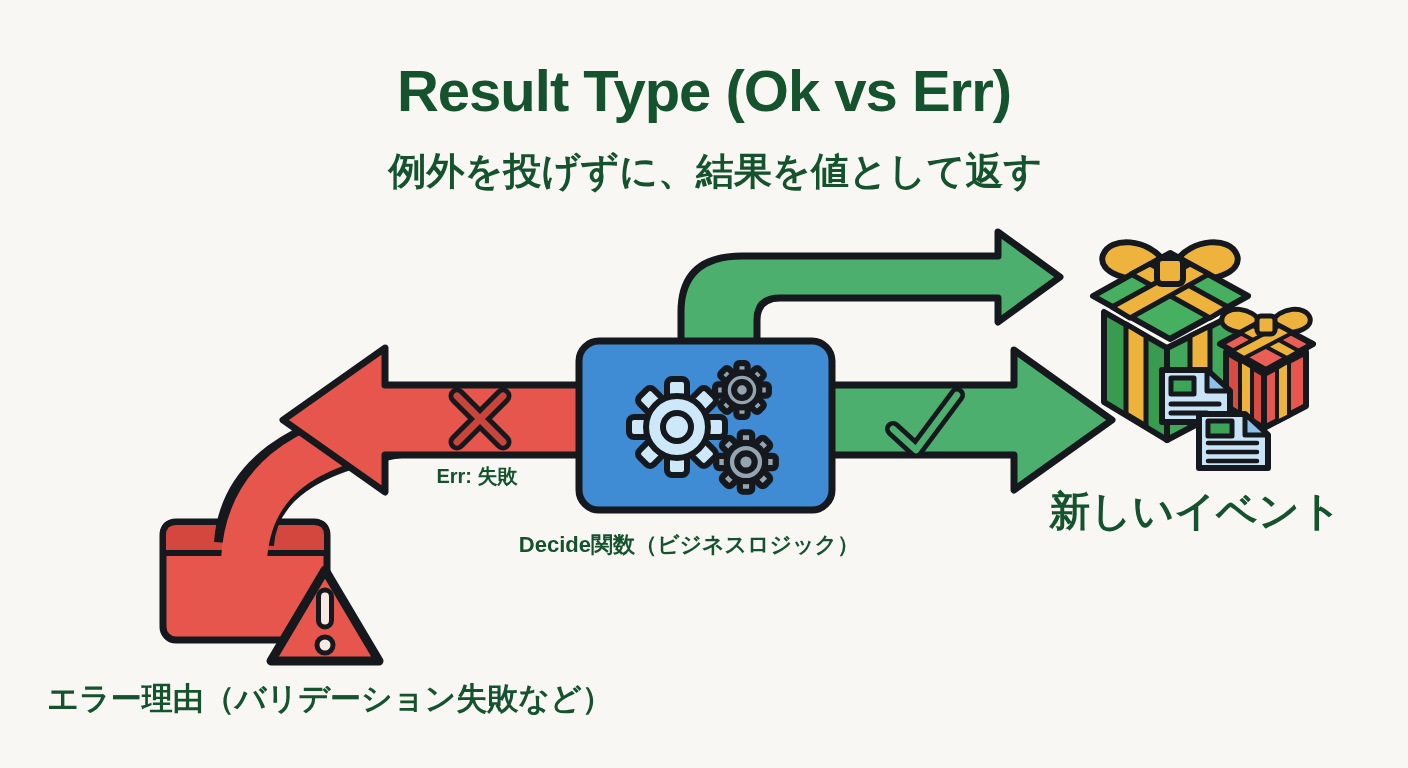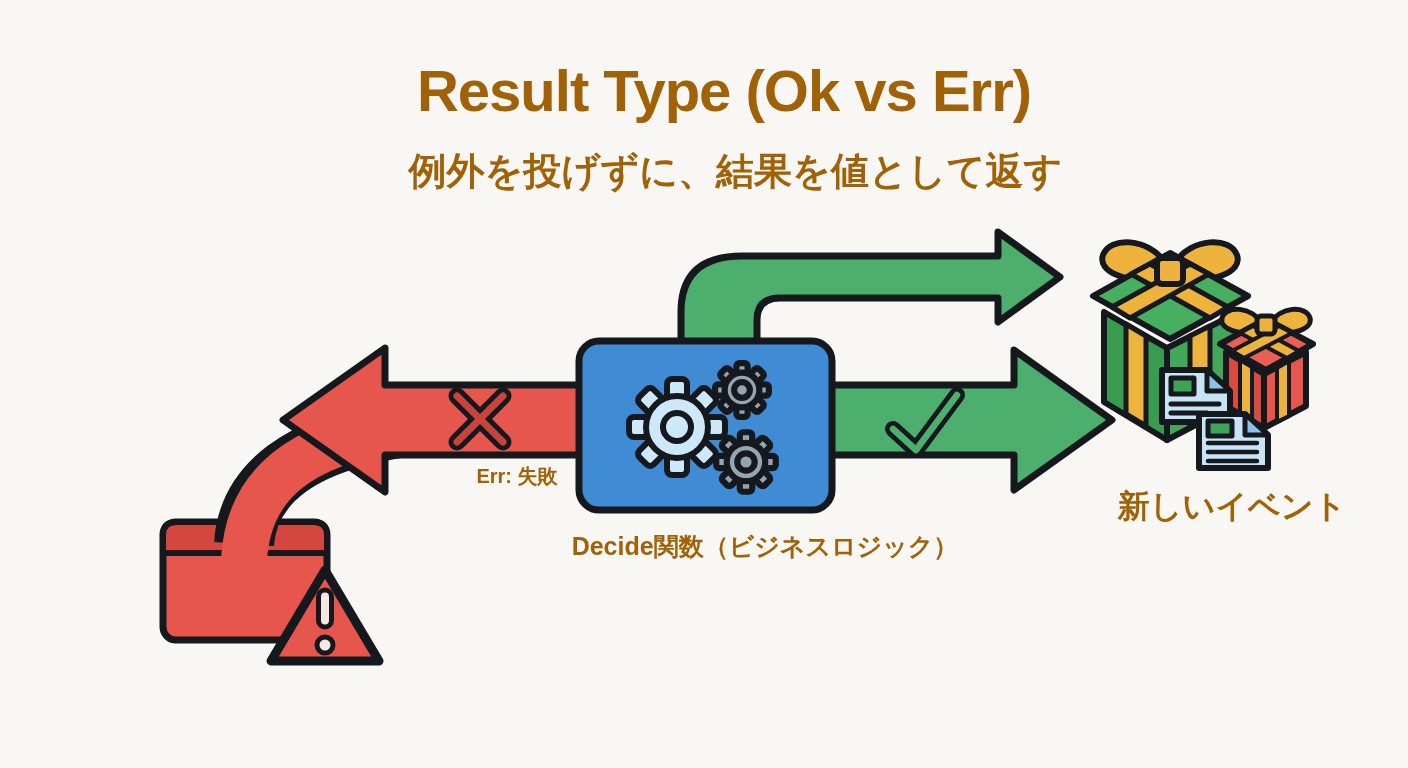--- a/index.html
+++ b/index.html
@@ -3,30 +3,30 @@
 <meta charset="utf-8">
 <style>
   html,body{margin:0;padding:0;}
   .stage{
     position:relative;width:1408px;height:768px;overflow:hidden;
     background:#f9f7f3;
     font-family:"Liberation Sans","DejaVu Sans",sans-serif;
   }
   .stage svg{position:absolute;left:0;top:0;}
   .label{
-    position:absolute;text-align:center;color:#a16207;font-weight:700;
-    line-height:1.15;white-space:nowrap;margin-left:40px;
+    position:absolute;text-align:center;color:#14532d;font-weight:700;
+    line-height:1.15;white-space:nowrap;
   }
   .title{left:0;right:0;top:58px;font-size:58px;letter-spacing:-1px;}
   .subtitle{left:0;right:0;top:150px;font-size:38px;padding-left:23px;}
-  .decide-label{left:375px;width:700px;top:532px;font-size:25px;}
+  .decide-label{left:339px;width:700px;top:532px;font-size:22px;}
   .err-label{left:377px;width:200px;top:465px;font-size:20px;}
   .ok-label{left:827px;width:200px;top:465px;font-size:28px;}
   .error-reason-label{left:20px;width:620px;top:681px;font-size:31px;}
-  .new-events-label{left:1042px;width:300px;top:488px;font-size:32px;}
+  .new-events-label{left:1042px;width:300px;top:488px;font-size:41px;text-align:right;}
 </style>
 </head>
 <body>
 
 <div class="stage">
 
   <svg width="1408" height="768" viewBox="0 0 1408 768">
 
     <g>
       <rect x="163" y="522" width="164" height="118" rx="13" fill="#e7564c" stroke="#15181c" stroke-width="7"></rect>
@@ -126,14 +126,15 @@
       <path d="M 1245 414 L 1245 435 L 1268 435 Z" fill="#8fc1e8" stroke-width="5"></path>
       <rect x="1208" y="421" width="24" height="15" fill="#3da456" stroke-width="5"></rect>
       <path d="M 1208 443 H 1257 M 1208 452 H 1257 M 1208 461 H 1257" stroke-width="4.5" stroke-linecap="round" fill="none"></path>
     </g>
   </svg>
 
   <div class="label title">Result Type (Ok vs Err)</div>
   <div class="label subtitle">例外を投げずに、結果を値として返す</div>
   <div class="label err-label">Err: 失敗</div>
   <div class="label decide-label">Decide関数（ビジネスロジック）</div>
+  <div class="label error-reason-label">エラー理由（バリデーション失敗など）</div>
   <div class="label new-events-label">新しいイベント</div>
 </div>
 
 </body></html>

